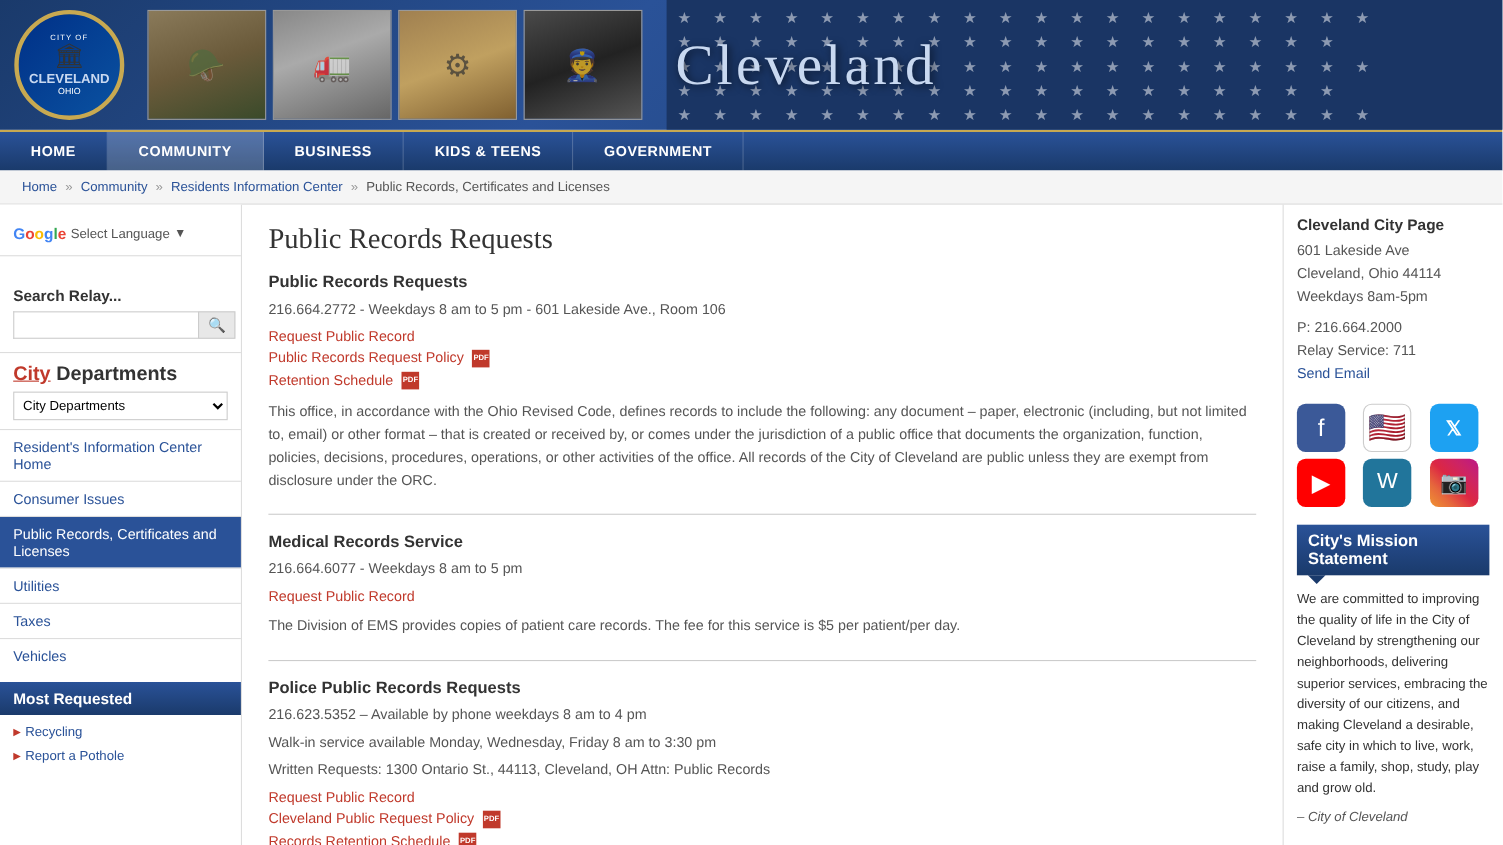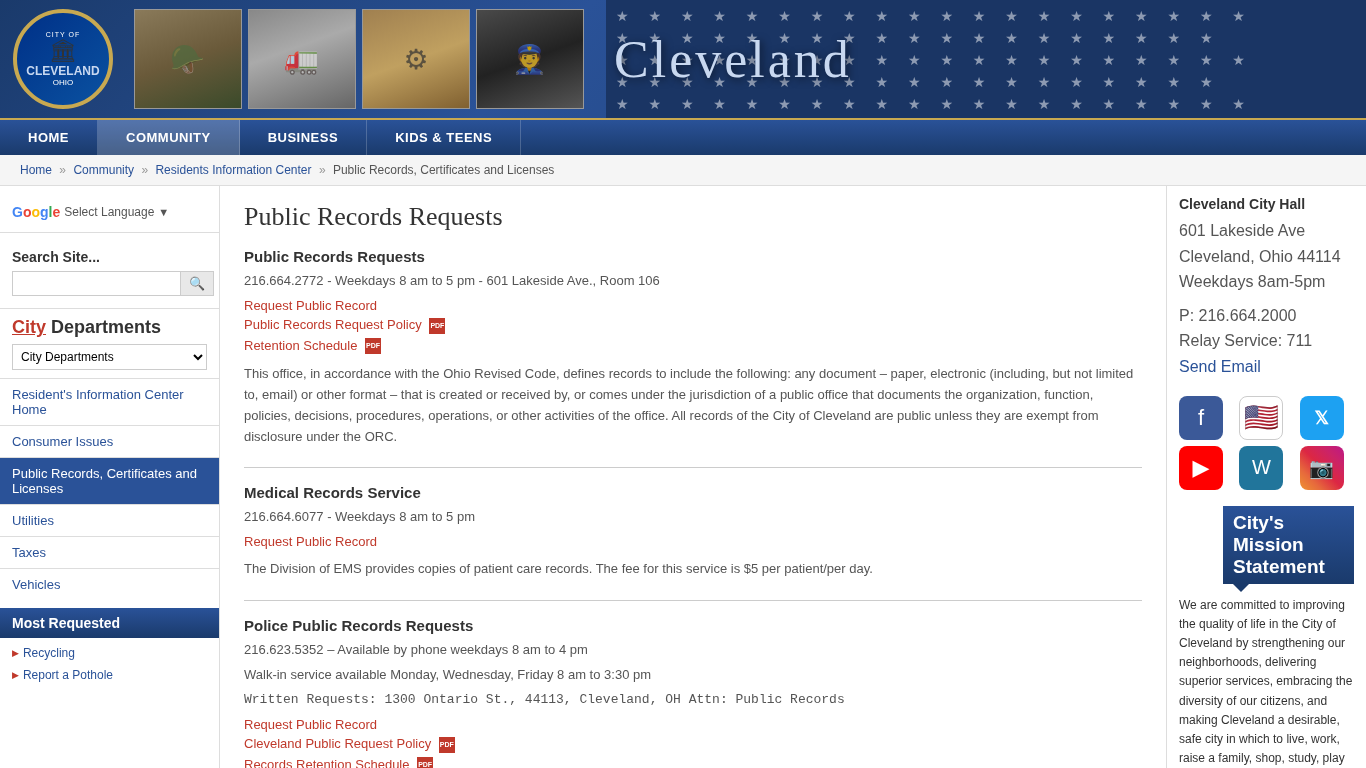--- a/index.html
+++ b/index.html
@@ -143,21 +143,21 @@
     .sidebar {
       width: 220px;
       min-width: 220px;
       background: #fff;
       border-right: 1px solid #ddd;
       padding: 10px 0;
     }
     .google-translate {
       padding: 8px 12px 12px;
       border-bottom: 1px solid #ddd;
-      margin-bottom: 8px;
+      margin-bottom: 20px;
     }
     .google-translate-inner {
       display: flex;
       align-items: center;
       gap: 4px;
       font-size: 13px;
       color: #555;
     }
     .g-logo {
       font-size: 14px;
@@ -342,21 +342,21 @@
     .city-hall-info {
       margin-bottom: 16px;
     }
     .city-hall-info h3 {
       font-size: 14px;
       font-weight: bold;
       color: #333;
       margin-bottom: 6px;
     }
     .city-hall-info p {
-      font-size: 16px;
+      font-size: 13px;
       color: #555;
       line-height: 1.6;
     }
     .city-hall-info a {
       color: #2a5298;
       text-decoration: none;
     }
     .social-icons {
       display: grid;
       grid-template-columns: 1fr 1fr 1fr;
@@ -382,25 +382,24 @@
       font-size: 28px;
     }
     .social-twitter { background: #1da1f2; }
     .social-youtube { background: #ff0000; }
     .social-wordpress { background: #21759b; }
     .social-instagram { background: linear-gradient(45deg, #f09433, #e6683c, #dc2743, #cc2366, #bc1888); }
     .mission-banner {
       background: linear-gradient(180deg, #2a5298, #1a3a6b);
       color: #fff;
       padding: 6px 10px;
-      font-size: 19px;
+      font-size: 15px;
       font-weight: bold;
       margin-bottom: 8px;
       position: relative;
-      margin-left: 44px;
     }
     .mission-banner::after {
       content: '';
       position: absolute;
       bottom: -8px;
       left: 10px;
       border-width: 8px 8px 0;
       border-style: solid;
       border-color: #1a3a6b transparent transparent;
     }
@@ -450,20 +449,21 @@
   <div class="header-title">
     <h1>Cleveland</h1>
   </div>
 </div>
 
 <nav class="main-nav">
   <a href="#">HOME</a>
   <a href="#" class="active">COMMUNITY</a>
   <a href="#">BUSINESS</a>
   <a href="#">KIDS &amp; TEENS</a>
+  <a href="#">GOVERNMENT</a>
 </nav>
 
 <div class="breadcrumb">
   <a href="#">Home</a>
   <span class="sep">»</span>
   <a href="#">Community</a>
   <span class="sep">»</span>
   <a href="#">Residents Information Center</a>
   <span class="sep">»</span>
   <span>Public Records, Certificates and Licenses</span>
@@ -479,21 +479,21 @@
         <span class="g-logo">
           <span>G</span><span>o</span><span>o</span><span>g</span><span>l</span><span>e</span>
         </span>
         <span class="translate-text">Select Language</span>
         <span class="translate-arrow">▼</span>
       </div>
     </div>
 
     
     <div class="search-section">
-      <span class="search-label">Search Site...</span>
+      <span class="search-label">Search Relay...</span>
       <div class="search-row">
         <input type="text" class="search-input" placeholder="" style="">
         <button class="search-btn">🔍</button>
       </div>
     </div>
 
     
     <div class="city-dept-heading">
       <h2>
         <span class="city-word">City</span>
@@ -579,21 +579,21 @@
       </ul>
       <p class="body-text">The Division of EMS provides copies of patient care records. The fee for this service is $5 per patient/per day.</p>
     </div>
 
     <hr class="divider">
 
     <div class="section-block">
       <h2 class="section-heading">Police Public Records Requests</h2>
       <p class="section-phone">216.623.5352 – Available by phone weekdays 8 am to 4 pm</p>
       <p class="section-phone">Walk-in service available Monday, Wednesday, Friday 8 am to 3:30 pm</p>
-      <p class="section-phone" style="margin-bottom:10px;font-family:Liberation Mono, monospace;">Written Requests: 1300 Ontario St., 44113, Cleveland, OH Attn: Public Records</p>
+      <p class="section-phone" style="margin-bottom:10px;">Written Requests: 1300 Ontario St., 44113, Cleveland, OH Attn: Public Records</p>
       <ul class="link-list">
         <li>
           <a href="#">Request Public Record</a>
         </li>
         <li>
           <a href="#">
             <span>Cleveland Public Request Policy</span>
             <span class="pdf-icon">PDF</span>
           </a>
         </li>
@@ -604,21 +604,21 @@
           </a>
         </li>
 
       </ul>
     </div>
 
   </main>
 
   <aside class="right-sidebar">
     <div class="city-hall-info">
-      <h3>Cleveland City Hall</h3>
+      <h3>Cleveland City Page</h3>
       <p>
         <span>601 Lakeside Ave</span><br>
         <span>Cleveland, Ohio 44114</span><br>
         <span>Weekdays 8am-5pm</span>
       </p>
       <p style="margin-top:8px;">
         <span>P: 216.664.2000</span><br>
         <span>Relay Service: 711</span><br>
         <a href="#">Send Email</a>
       </p>

